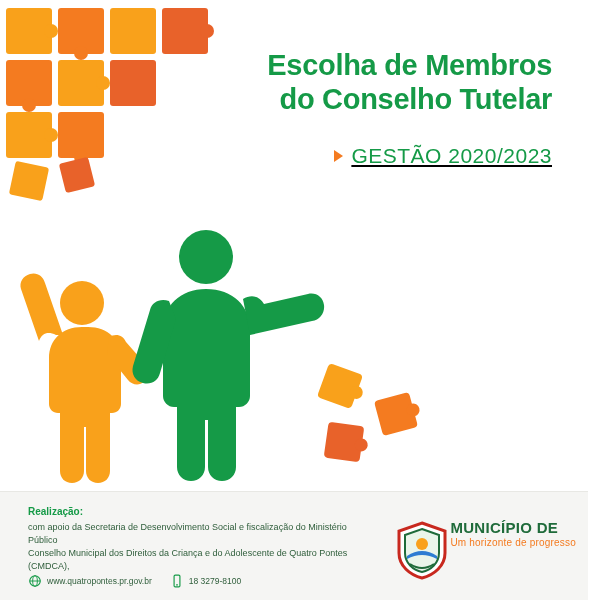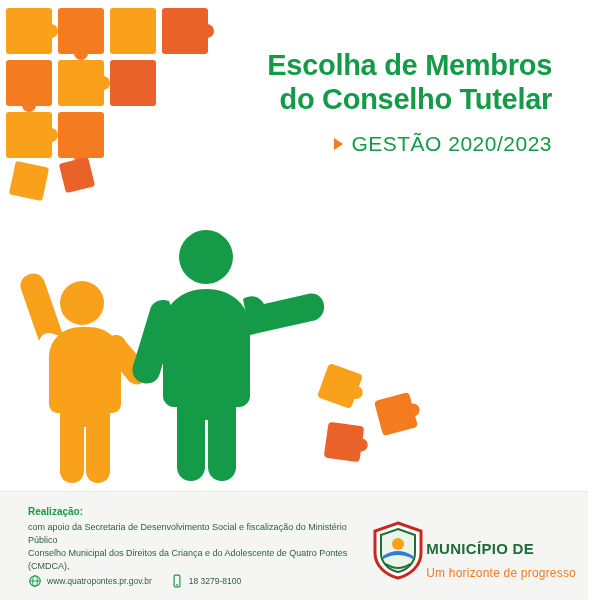--- a/index.html
+++ b/index.html
@@ -73,25 +73,26 @@
     text-align: right;
   }
   .headline .line {
     font-size: 29px;
     font-weight: bold;
     color: #159a47;
     line-height: 1.18;
     letter-spacing: -0.3px;
   }
   .gestao-row {
-    margin-top: 16px;
+    margin-top: 28px;
     display: flex;
     align-items: center;
     justify-content: flex-end;
     gap: 8px;
+    text-decoration: underline;
   }
   .tri-orange {
     width: 0; height: 0;
     border-left: 9px solid #f47b20;
     border-top: 6px solid transparent;
     border-bottom: 6px solid transparent;
   }
   .gestao-text {
     font-size: 21px;
     color: #159a47;
@@ -213,36 +214,36 @@
   .cicon {
     width: 14px;
     height: 14px;
     flex: 0 0 auto;
   }
   .brand {
     position: absolute;
     right: 24px;
     top: 28px;
     display: flex;
-    align-items: flex-end;
+    align-items: flex-start;
     gap: 0;
   }
   .brand-text {
     line-height: 1.05;
   }
   .brand-l1, .brand-l2 {
     font-size: 15px;
     font-weight: bold;
     color: #1f6b3a;
     letter-spacing: 0.3px;
   }
   .brand-tag {
-    font-size: 12px;
+    font-size: 10px;
     color: #f47b20;
-    margin-top: 11px;
+    margin-top: 2px;
     letter-spacing: 0.2px;
   }
 </style>
 </head>
 <body>
 
 <div class="poster">
 
   <div class="puzzle-cluster">
     <div class="pz kr" style="left:6px;  top:8px;   width:46px; height:46px; background:#f9a11b;"></div>

